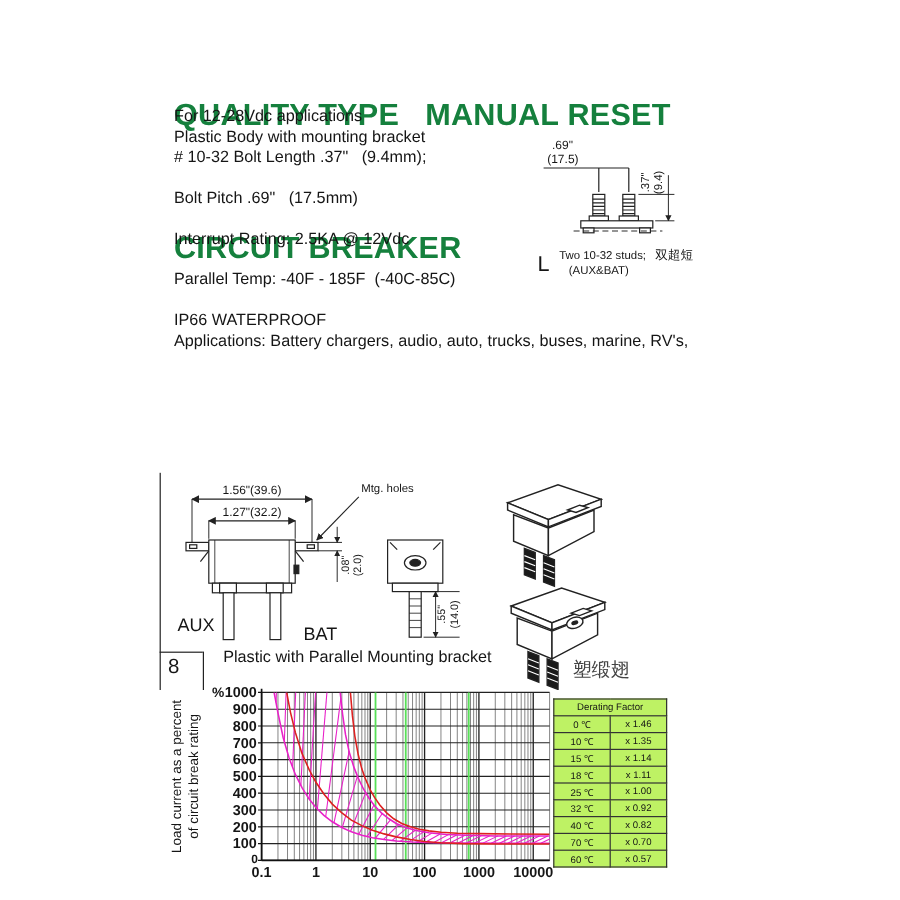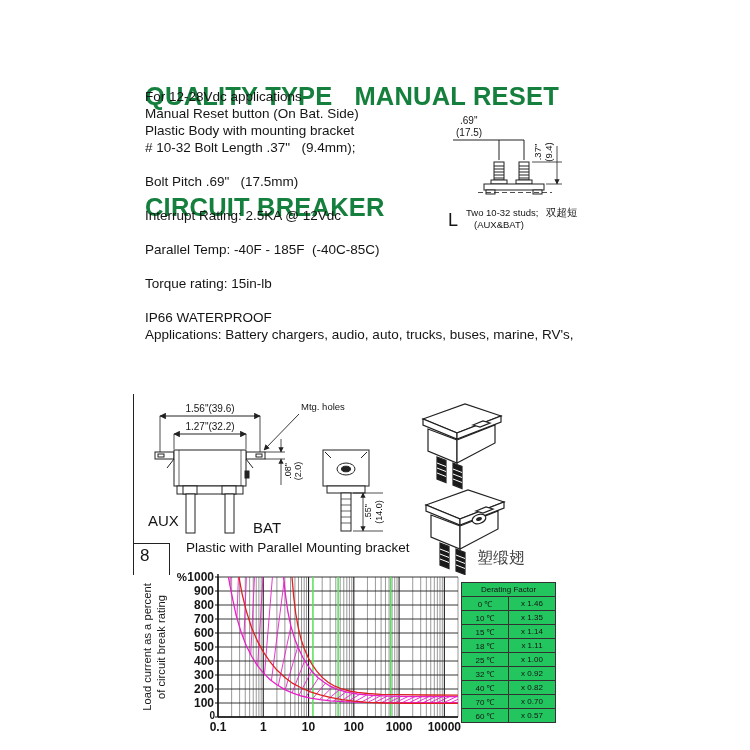--- a/index.html
+++ b/index.html
@@ -11,41 +11,39 @@
   #specs{left:145px;top:88px;font-size:13.5px;line-height:17px}
   .spec-line{white-space:pre}
   .spec-line.b{font-weight:normal}
   .spec-line.gap{margin-top:17px}
   svg text{font-family:"Liberation Sans",sans-serif;fill:#151515}
   .vline{border-left:1.5px solid #222;width:0}
   .hline{border-top:1.5px solid #222;height:0}
   #sec-num{left:140px;top:546px;font-size:17px}
   #sec-caption{left:186px;top:540px;font-size:13.5px}
   #sec-caption-cn{left:477px;top:548px;font-size:16px;color:#444}
-  #derating{left:461px;top:582px;border-collapse:collapse;font-size:8px;background:#22c55e}
+  #derating{left:461px;top:582px;border-collapse:collapse;font-size:8px;background:#bef264}
   #derating th,#derating td{border:1px solid #333;padding:1px 4px;text-align:center;
         font-weight:normal;height:10.5px;min-width:38px}
 </style>
 </head>
 <body>
 
 <div class="abs" id="title">
   <div>QUALITY TYPE   MANUAL RESET</div>
   <div>CIRCUIT BREAKER</div>
 </div>
 
 <div class="abs" id="specs">
     <div class="spec-line b">For 12-28Vdc applications</div>
-    <div class="spec-line b">Manual Reset button (On Bat. Side)</div>
     <div class="spec-line b">Plastic Body with mounting bracket</div>
     <div class="spec-line b"># 10-32 Bolt Length .37"   (9.4mm);</div>
     <div class="spec-line b gap">Bolt Pitch .69"   (17.5mm)</div>
     <div class="spec-line b gap">Interrupt Rating: 2.5KA @ 12Vdc</div>
     <div class="spec-line b gap">Parallel Temp: -40F - 185F  (-40C-85C)</div>
-    <div class="spec-line b gap">Torque rating: 15in-lb</div>
     <div class="spec-line b gap">IP66 WATERPROOF</div>
     <div class="spec-line">Applications: Battery chargers, audio, auto, trucks, buses, marine, RV's,</div>
   </div>
 
 <svg class="abs" style="left:440px;top:100px" width="180" height="135" viewBox="0 0 180 135">
   <defs>
     <marker id="ar" viewBox="0 0 10 10" refX="9" refY="5" markerWidth="6.5" markerHeight="6.5" orient="auto-start-reverse">
       <path d="M0,0L10,5L0,10z" fill="#222"></path>
     </marker>
   </defs>

